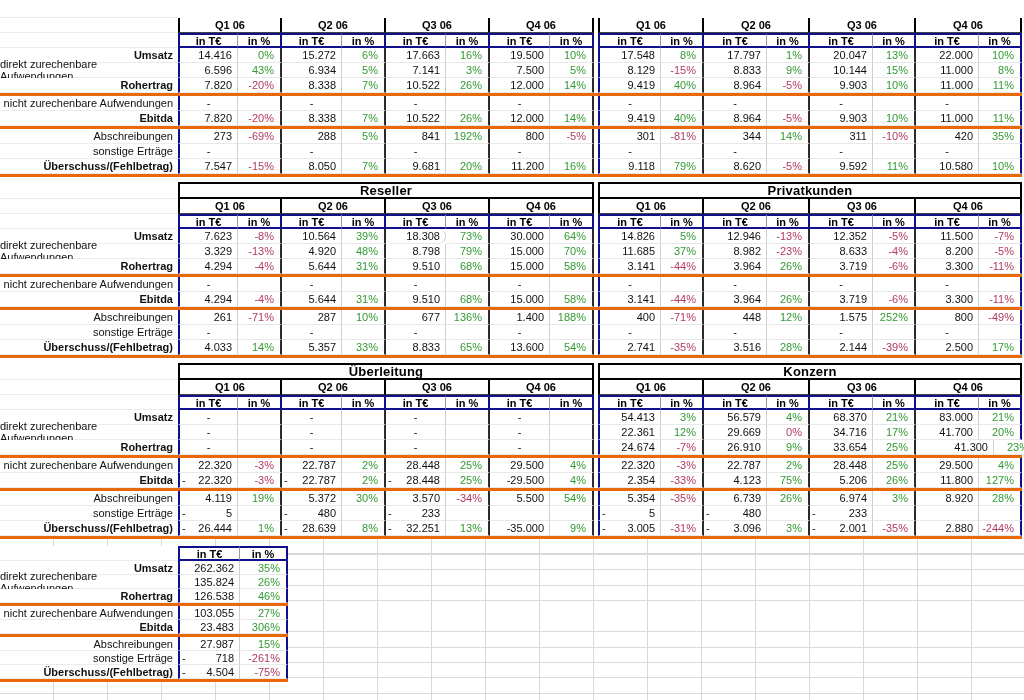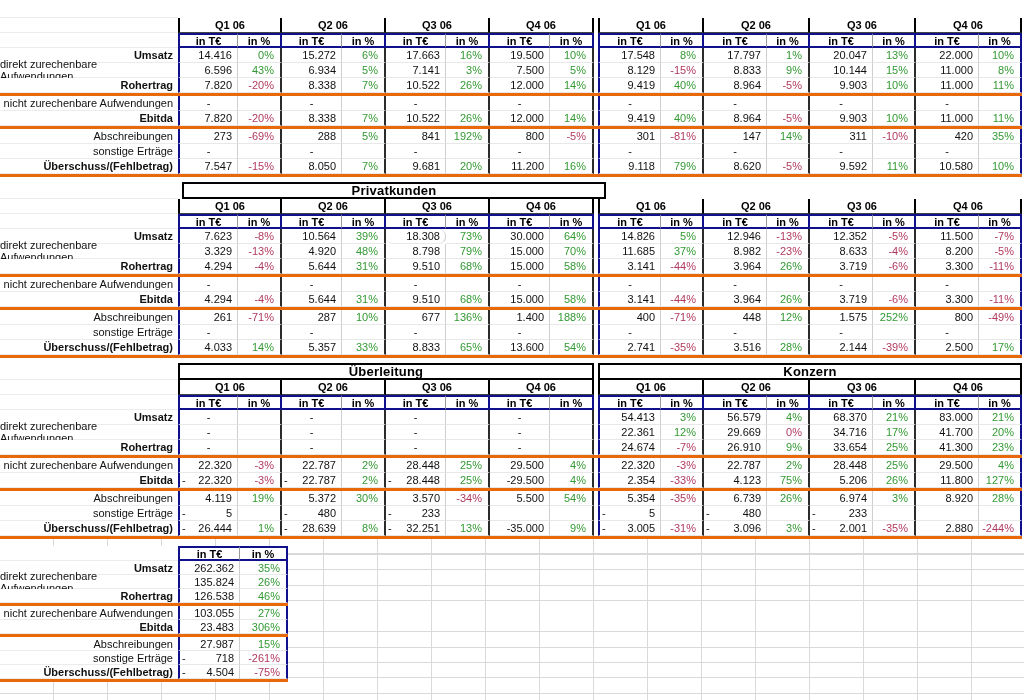--- a/index.html
+++ b/index.html
@@ -201,21 +201,21 @@
           <div class="dcell c-pct neg" style="width: 44px;">-69%</div>
           <div class="dcell c-val" style="width: 60px;">288</div>
           <div class="dcell c-pct pos" style="width: 44px;">5%</div>
           <div class="dcell c-val" style="width: 60px;">841</div>
           <div class="dcell c-pct pos" style="width: 44px;">192%</div>
           <div class="dcell c-val" style="width: 60px;">800</div>
           <div class="dcell c-pct neg" style="width: 44px;">-5%</div>
           <div class="gapcol" style="width: 4px;"></div>
           <div class="dcell c-val c-first" style="width: 63px;">301</div>
           <div class="dcell c-pct neg" style="width: 43px;">-81%</div>
-          <div class="dcell c-val" style="width: 63px;">147</div>
+          <div class="dcell c-val" style="width: 63px;">344</div>
           <div class="dcell c-pct pos" style="width: 43px;">14%</div>
           <div class="dcell c-val" style="width: 63px;">311</div>
           <div class="dcell c-pct neg" style="width: 43px;">-10%</div>
           <div class="dcell c-val" style="width: 63px;">420</div>
           <div class="dcell c-pct c-last pos" style="width: 43px;">35%</div>
         </div>
         <div class="srow" style="height: 15px;">
           <div class="lbl" style="width: 178px;">sonstige Erträge</div>
           <div class="dcell c-val c-first dash" style="width: 60px;">-</div>
           <div class="dcell c-pct" style="width: 44px;"></div>
@@ -253,20 +253,21 @@
           <div class="dcell c-val" style="width: 63px;">9.592</div>
           <div class="dcell c-pct pos" style="width: 43px;">11%</div>
           <div class="dcell c-val" style="width: 63px;">10.580</div>
           <div class="dcell c-pct c-last pos" style="width: 43px;">10%</div>
         </div>
         <div class="orange-line" style="height: 3px; width: 1022px;"></div>
       </div>
       <div class="section" style="top: 182px;">
         <div class="srow" style="height: 17px;">
           <div class="spacer" style="width: 178px;"></div>
+          <div class="titlebox" style="width: 416px;">Reseller</div>
           <div class="gapcol" style="width: 4px;"></div>
           <div class="titlebox" style="width: 424px;">Privatkunden</div>
         </div>
         <div class="srow" style="height: 15px;">
           <div class="spacer" style="width: 178px;"></div>
           <div class="qcell q-first" style="width: 104px;">Q1 06</div>
           <div class="qcell" style="width: 104px;">Q2 06</div>
           <div class="qcell" style="width: 104px;">Q3 06</div>
           <div class="qcell" style="width: 104px;">Q4 06</div>
           <div class="gapcol" style="width: 4px;"></div>
@@ -548,21 +549,21 @@
           <div class="dcell c-pct" style="width: 44px;"></div>
           <div class="dcell c-val dash" style="width: 60px;">-</div>
           <div class="dcell c-pct" style="width: 44px;"></div>
           <div class="gapcol" style="width: 4px;"></div>
           <div class="dcell c-val c-first" style="width: 63px;">24.674</div>
           <div class="dcell c-pct neg" style="width: 43px;">-7%</div>
           <div class="dcell c-val" style="width: 63px;">26.910</div>
           <div class="dcell c-pct pos" style="width: 43px;">9%</div>
           <div class="dcell c-val" style="width: 63px;">33.654</div>
           <div class="dcell c-pct pos" style="width: 43px;">25%</div>
-          <div class="dcell c-val" style="width: 63px;">41.300</div>
+          <div class="dcell c-val" style="width: 78px;">41.300</div>
           <div class="dcell c-pct c-last pos" style="width: 43px;">23%</div>
         </div>
         <div class="orange-line" style="height: 3px; width: 1022px;"></div>
         <div class="srow" style="height: 15px;">
           <div class="lbl" style="width: 178px;">nicht zurechenbare Aufwendungen</div>
           <div class="dcell c-val c-first" style="width: 60px;">22.320</div>
           <div class="dcell c-pct neg" style="width: 44px;">-3%</div>
           <div class="dcell c-val" style="width: 60px;">22.787</div>
           <div class="dcell c-pct pos" style="width: 44px;">2%</div>
           <div class="dcell c-val" style="width: 60px;">28.448</div>

